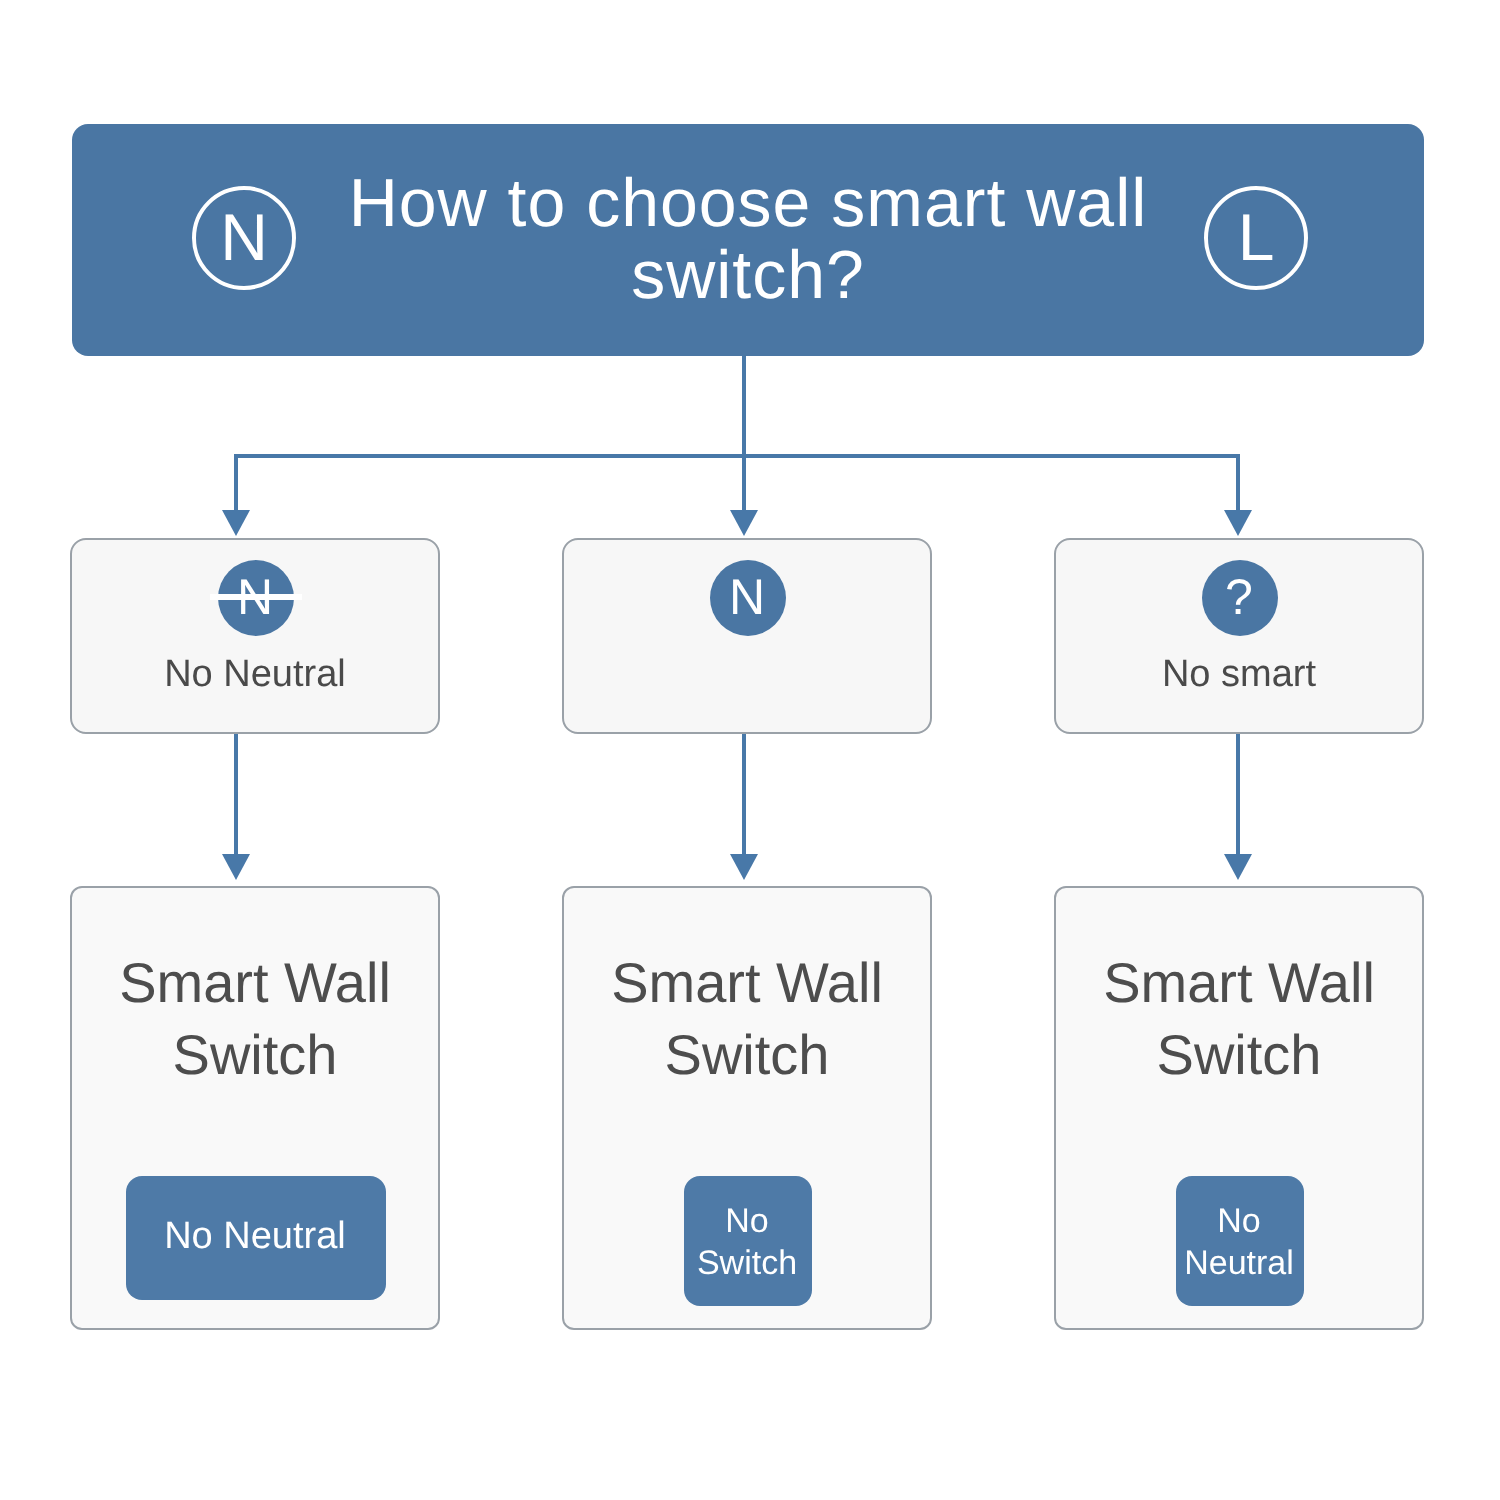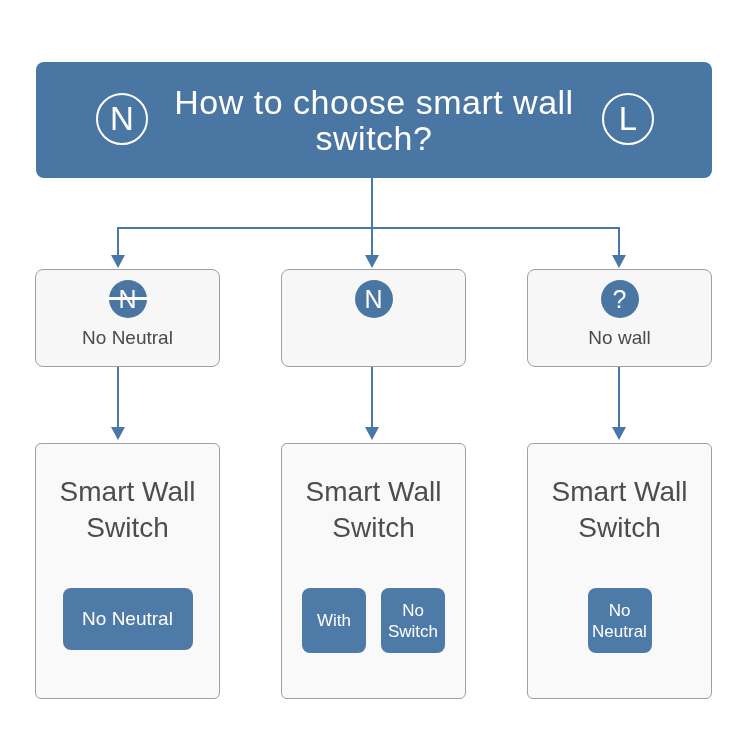--- a/index.html
+++ b/index.html
@@ -42,21 +42,21 @@
     position:relative;margin-top:10px;width:38px;height:38px;border-radius:50%;
     background:#4a76a3;color:#ffffff;font-size:25px;
     display:flex;align-items:center;justify-content:center;
   }
   .strike{
     position:absolute;left:-4px;top:17px;width:46px;height:3px;background:#ffffff;
   }
   .optlabel{margin-top:9px;color:#4a4a4a;font-size:19px;}
   
   .resbox{
-    position:absolute;top:443px;height:256px;box-sizing:border-box;
+    position:absolute;top:443px;height:222px;box-sizing:border-box;
     background:#f9f9f9;border:1.5px solid #9aa1a8;border-radius:6px;
   }
   .restitle{
     margin-top:30px;text-align:center;color:#4d4d4d;
     font-size:28px;line-height:36px;padding:0 12px;
   }
   .badgerow{
     position:absolute;left:0;top:144px;width:100%;
     display:flex;justify-content:center;gap:15px;
   }
@@ -102,21 +102,21 @@
   </div>
   <div class="optbox" style="left:281px;width:185px;">
     <div class="opticon">
       <span>N</span>
     </div>
   </div>
   <div class="optbox" style="left:527px;width:185px;">
     <div class="opticon">
       <span>?</span>
     </div>
-    <div class="optlabel">No wall</div>
+    <div class="optlabel">No smart</div>
   </div>
 
   <div class="line" style="left:117px;top:367px;width:2px;height:60px;"></div>
   <div class="line" style="left:371px;top:367px;width:2px;height:60px;"></div>
   <div class="line" style="left:618px;top:367px;width:2px;height:60px;"></div>
   <div class="arrowhead" style="left:111px;top:427px;"></div>
   <div class="arrowhead" style="left:365px;top:427px;"></div>
   <div class="arrowhead" style="left:612px;top:427px;"></div>
 
   <div class="resbox" style="left:35px;width:185px;">
@@ -124,23 +124,20 @@
     <div class="badgerow">
       <div class="badge wide">
         <span>No Neutral</span>
       </div>
     </div>
   </div>
   <div class="resbox" style="left:281px;width:185px;">
     <div class="restitle">Smart Wall Switch</div>
     <div class="badgerow">
       <div class="badge square">
-        <span>With</span>
-      </div>
-      <div class="badge square">
         <span>No</span>
         <span>Switch</span>
       </div>
     </div>
   </div>
   <div class="resbox" style="left:527px;width:185px;">
     <div class="restitle">Smart Wall Switch</div>
     <div class="badgerow">
       <div class="badge square">
         <span>No</span>

